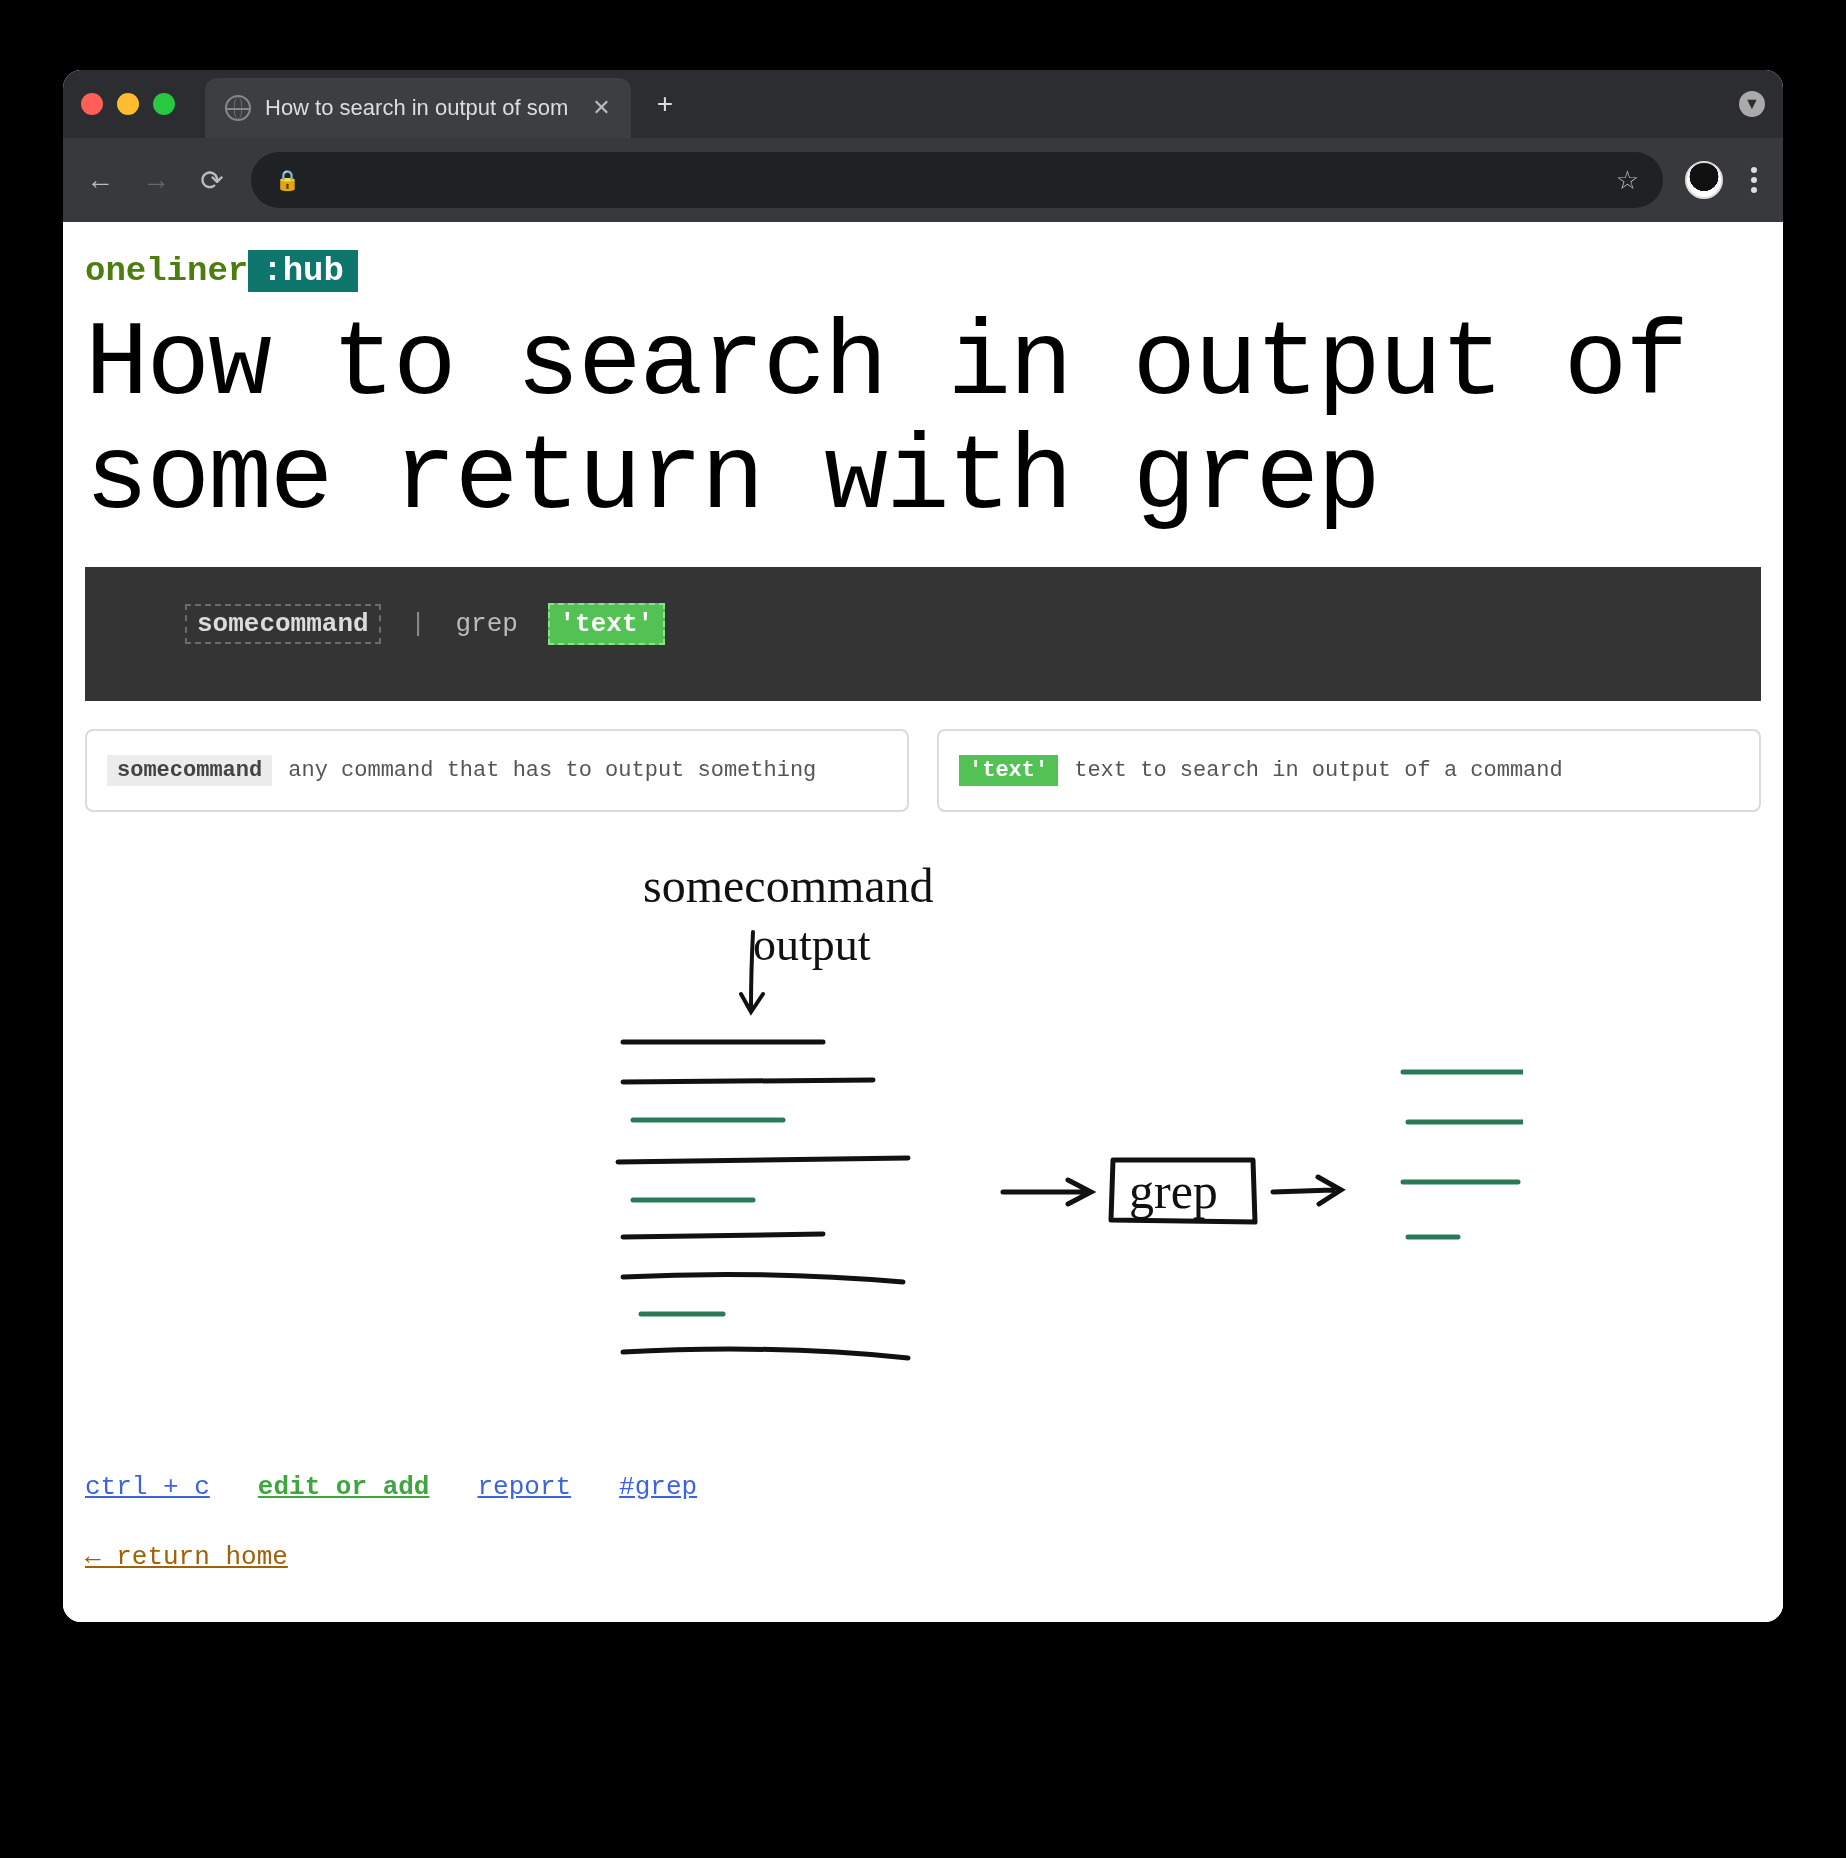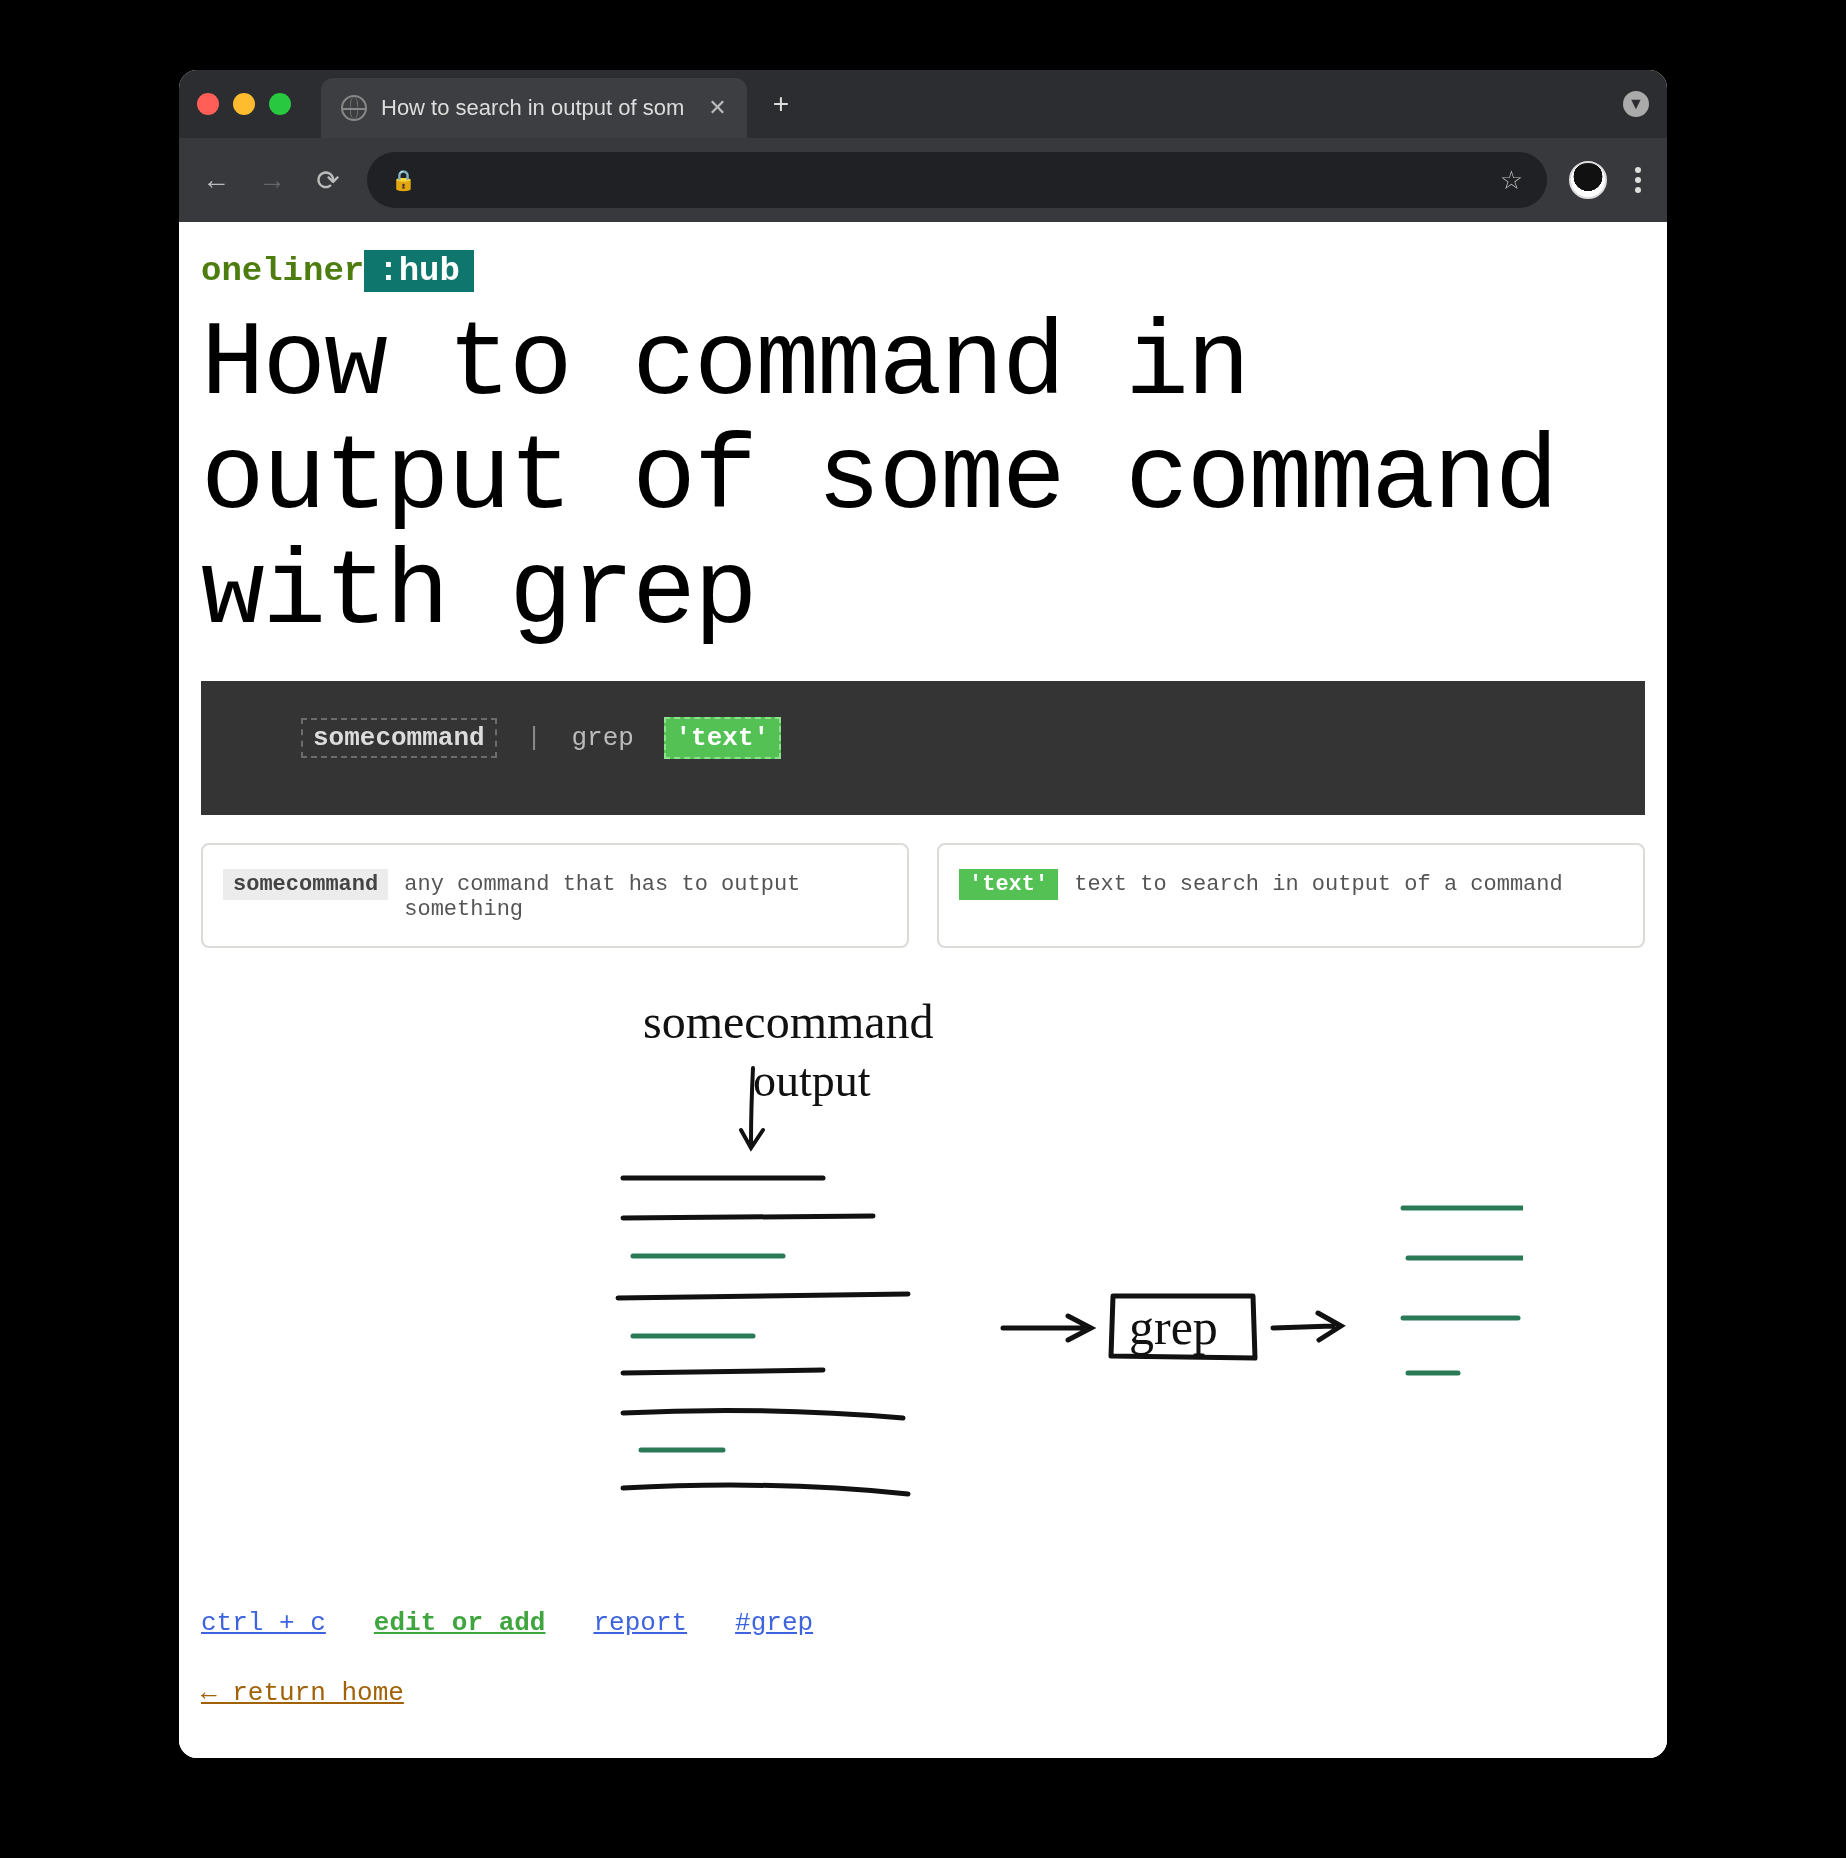--- a/index.html
+++ b/index.html
@@ -7,21 +7,21 @@
       background: #000;
       font-family: -apple-system, BlinkMacSystemFont, "Segoe UI", sans-serif;
       width: 1846px;
       height: 1858px;
       display: flex;
       align-items: flex-start;
       justify-content: center;
       padding-top: 70px;
     }
     .window {
-      width: 1488px;
+      width: 1720px;
       background: #fff;
       border-radius: 18px;
       overflow: hidden;
       box-shadow: 0 30px 80px rgba(0,0,0,0.6);
     }
     .titlebar {
       background: #2b2d30;
       display: flex;
       align-items: center;
       padding: 0 18px;
@@ -231,21 +231,21 @@
         <span></span>
     </div>
   </div>
 
   <div class="content">
 
     <div class="logo mono">
       <span class="logo-one">oneliner</span><span class="logo-hub">:hub</span>
     </div>
 
-    <h1 class="mono">How to command in output of some command with grep</h1>
+    <h1 class="mono">How to search in output of some return with grep</h1>
 
     <div class="code-block mono">
       <span class="token-box">somecommand</span>
       <span class="token-pipe">|</span>
       <span class="token-grep">grep</span>
       <span class="token-text">'text'</span>
       <svg class="connector-svg">
         <path d="M 570 20 L 570 70 L 1090 70 L 1090 120" stroke="#53c153" stroke-width="2" stroke-dasharray="5,5" fill="none"></path>
       </svg>
     </div>

